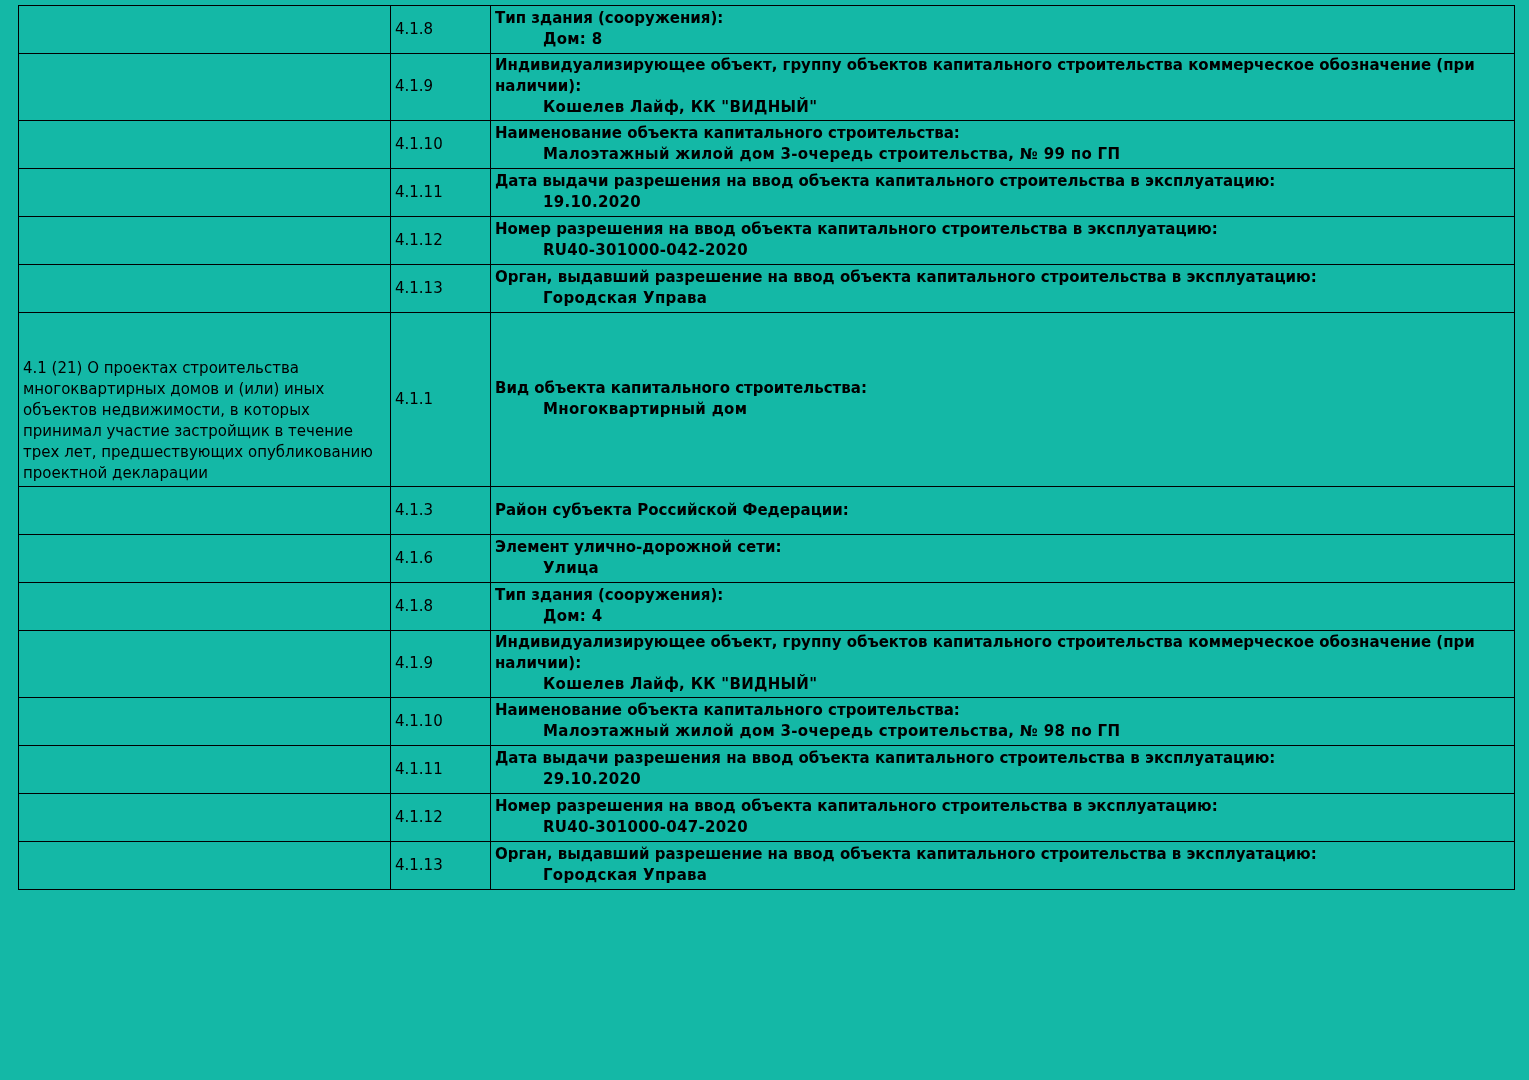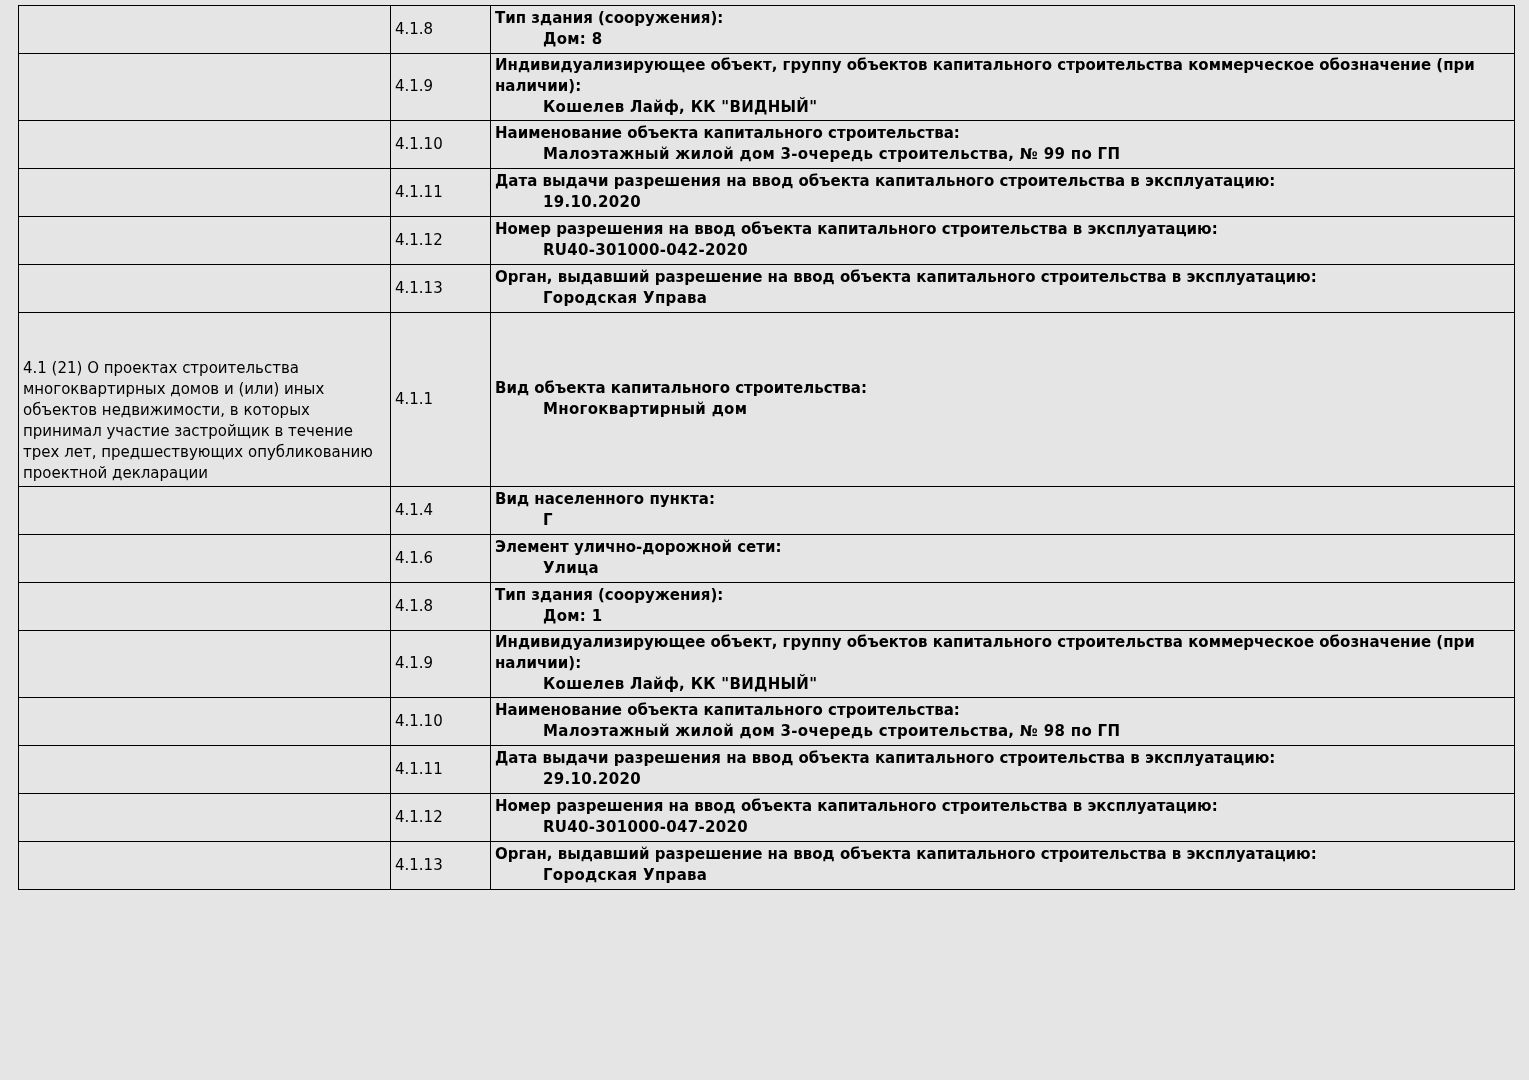--- a/index.html
+++ b/index.html
@@ -11,21 +11,21 @@
     font-family: "DejaVu Sans", "Liberation Sans", sans-serif;
     font-size: 15px;
     color: #000000;
   }
   .page {
     width: 1529px;
     height: 1080px;
     box-sizing: border-box;
     padding: 5px 14px 0 18px;
     overflow: hidden;
-    background: #e5e5e5;
+    background: #14b8a6;
   }
   table.decl-table {
     border-collapse: collapse;
     table-layout: fixed;
     width: 1497px;
   }
   table.decl-table td {
     border: 1px solid #000000;
     vertical-align: middle;
     padding: 1px 4px 2px 4px;
@@ -117,44 +117,44 @@
     <td class="col-code">4.1.1</td>
     <td class="col-content">
       <div class="field-label">Вид объекта капитального строительства:</div>
       <div class="field-value">Многоквартирный дом</div>
     </td>
   </tr>
         <tr>
     <td class="col-section">
       <div class="section-text"></div>
     </td>
-    <td class="col-code">4.1.4</td>
-    <td class="col-content">
-      <div class="field-label">Вид населенного пункта:</div>
-      <div class="field-value">Г</div>
+    <td class="col-code">4.1.3</td>
+    <td class="col-content">
+      <div class="field-label">Район субъекта Российской Федерации:</div>
+      <div class="field-value"></div>
     </td>
   </tr>
         <tr>
     <td class="col-section">
       <div class="section-text"></div>
     </td>
     <td class="col-code">4.1.6</td>
     <td class="col-content">
       <div class="field-label">Элемент улично-дорожной сети:</div>
       <div class="field-value">Улица</div>
     </td>
   </tr>
         <tr>
     <td class="col-section">
       <div class="section-text"></div>
     </td>
     <td class="col-code">4.1.8</td>
     <td class="col-content">
       <div class="field-label">Тип здания (сооружения):</div>
-      <div class="field-value">Дом: 1</div>
+      <div class="field-value">Дом: 4</div>
     </td>
   </tr>
         <tr>
     <td class="col-section">
       <div class="section-text"></div>
     </td>
     <td class="col-code">4.1.9</td>
     <td class="col-content">
       <div class="field-label">Индивидуализирующее объект, группу объектов капитального строительства коммерческое обозначение (при наличии):</div>
       <div class="field-value">Кошелев Лайф, КК "ВИДНЫЙ"</div>

